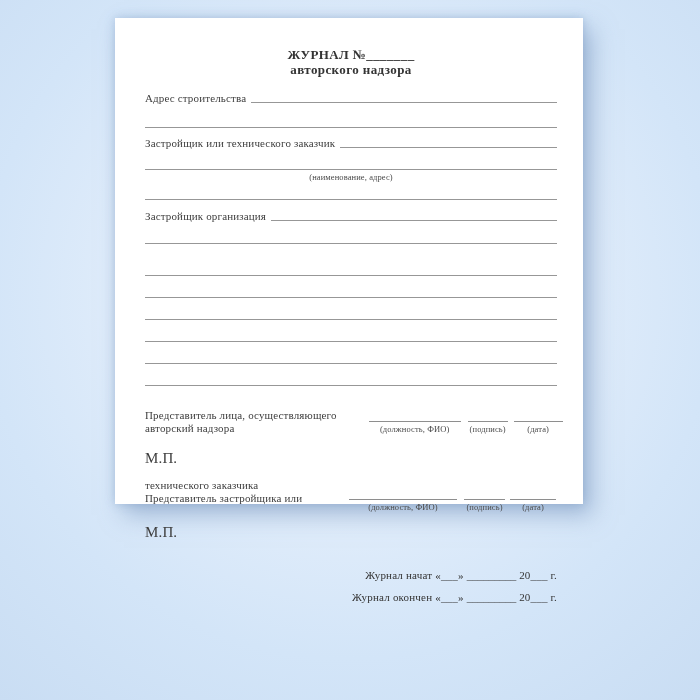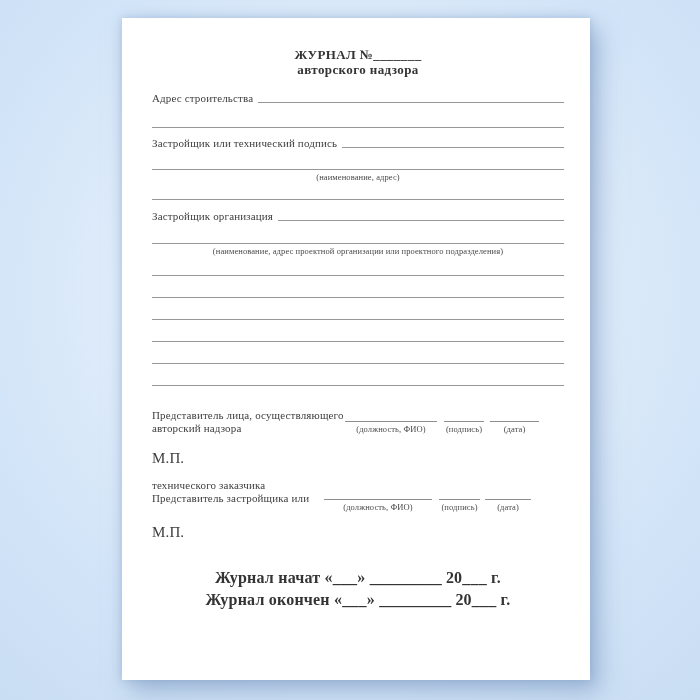--- a/index.html
+++ b/index.html
@@ -4,70 +4,69 @@
 <style>
   html,body{margin:0;padding:0;}
   .stage{
     position:relative;
     width:700px;height:700px;
     background:radial-gradient(circle at 50% 42%, #f2f8fe 0%, #e3eefb 35%, #d3e5f8 68%, #c9ddf3 100%);
     font-family:"Liberation Serif","DejaVu Serif",serif;
     overflow:hidden;
   }
   .page{
-    position:absolute;left:122px;top:18px;width:468px;height:662px;
+    position:absolute;left:115px;top:18px;width:468px;height:486px;
     background:#ffffff;
     box-shadow:0 0 9px rgba(122,152,192,.45), 9px 11px 22px rgba(108,140,184,.5);
   }
   .content{position:absolute;left:30px;right:26px;top:0;bottom:0;font-size:11px;color:#3d3d3d;letter-spacing:.15px;}
   .abs{position:absolute;left:0;right:0;}
   .ttl{font-weight:bold;font-size:13px;text-align:center;letter-spacing:.4px;color:#343434;line-height:15px;}
   .frow{display:flex;line-height:13px;white-space:nowrap;justify-content:flex-end;}
   .frow .fill{flex:1;border-bottom:1px solid #979797;margin-left:5px;margin-bottom:2px;}
   .hline{border-top:1px solid #979797;height:0;}
   .cap{font-size:8.5px;color:#4a4a4a;letter-spacing:.1px;text-align:center;line-height:10px;white-space:nowrap;}
-  .sigrow{display:flex;line-height:13px;}
+  .sigrow{display:flex;line-height:13px;gap:32px;}
   .siglbl{white-space:nowrap;}
   .cells{display:flex;}
   .cell .ln{border-bottom:1px solid #8e8e8e;}
   .cell .cap{margin-top:2px;}
-  .botrow{text-align:center;font-weight:bold;font-size:16px;letter-spacing:.2px;white-space:nowrap;color:#343434;}
+  .botrow{text-align:right;font-weight:normal;font-size:11px;letter-spacing:.2px;white-space:nowrap;color:#343434;}
   .botrow .blank{letter-spacing:0;}
   .mp{font-size:15px;}
 </style>
 </head>
 <body>
 
 <div class="stage">
   <div class="page">
     <div class="content">
 
       <div class="abs ttl" style="top:29px">ЖУРНАЛ №_______</div>
       <div class="abs ttl" style="top:44px">авторского надзора</div>
 
       <div class="abs frow" style="top:74px">
         <span>Адрес строительства</span>
         <span class="fill"></span>
       </div>
       <div class="abs hline" style="top:109px"></div>
 
       <div class="abs frow" style="top:119px">
-        <span>Застройщик или технический подпись</span>
+        <span>Застройщик или технического заказчик</span>
         <span class="fill"></span>
       </div>
       <div class="abs hline" style="top:151px"></div>
       <div class="abs cap" style="top:154px">(наименование, адрес)</div>
       <div class="abs hline" style="top:181px"></div>
 
       <div class="abs frow" style="top:192px">
         <span>Застройщик организация</span>
         <span class="fill"></span>
       </div>
       <div class="abs hline" style="top:225px"></div>
-      <div class="abs cap" style="top:228px">(наименование, адрес проектной организации или проектного подразделения)</div>
 
       <div class="abs hline" style="top:257px"></div>
       <div class="abs hline" style="top:279px"></div>
       <div class="abs hline" style="top:301px"></div>
       <div class="abs hline" style="top:323px"></div>
       <div class="abs hline" style="top:345px"></div>
       <div class="abs hline" style="top:367px"></div>
 
       <div class="abs sigrow" style="top:391px">
         <div class="siglbl" style="width:193px">

